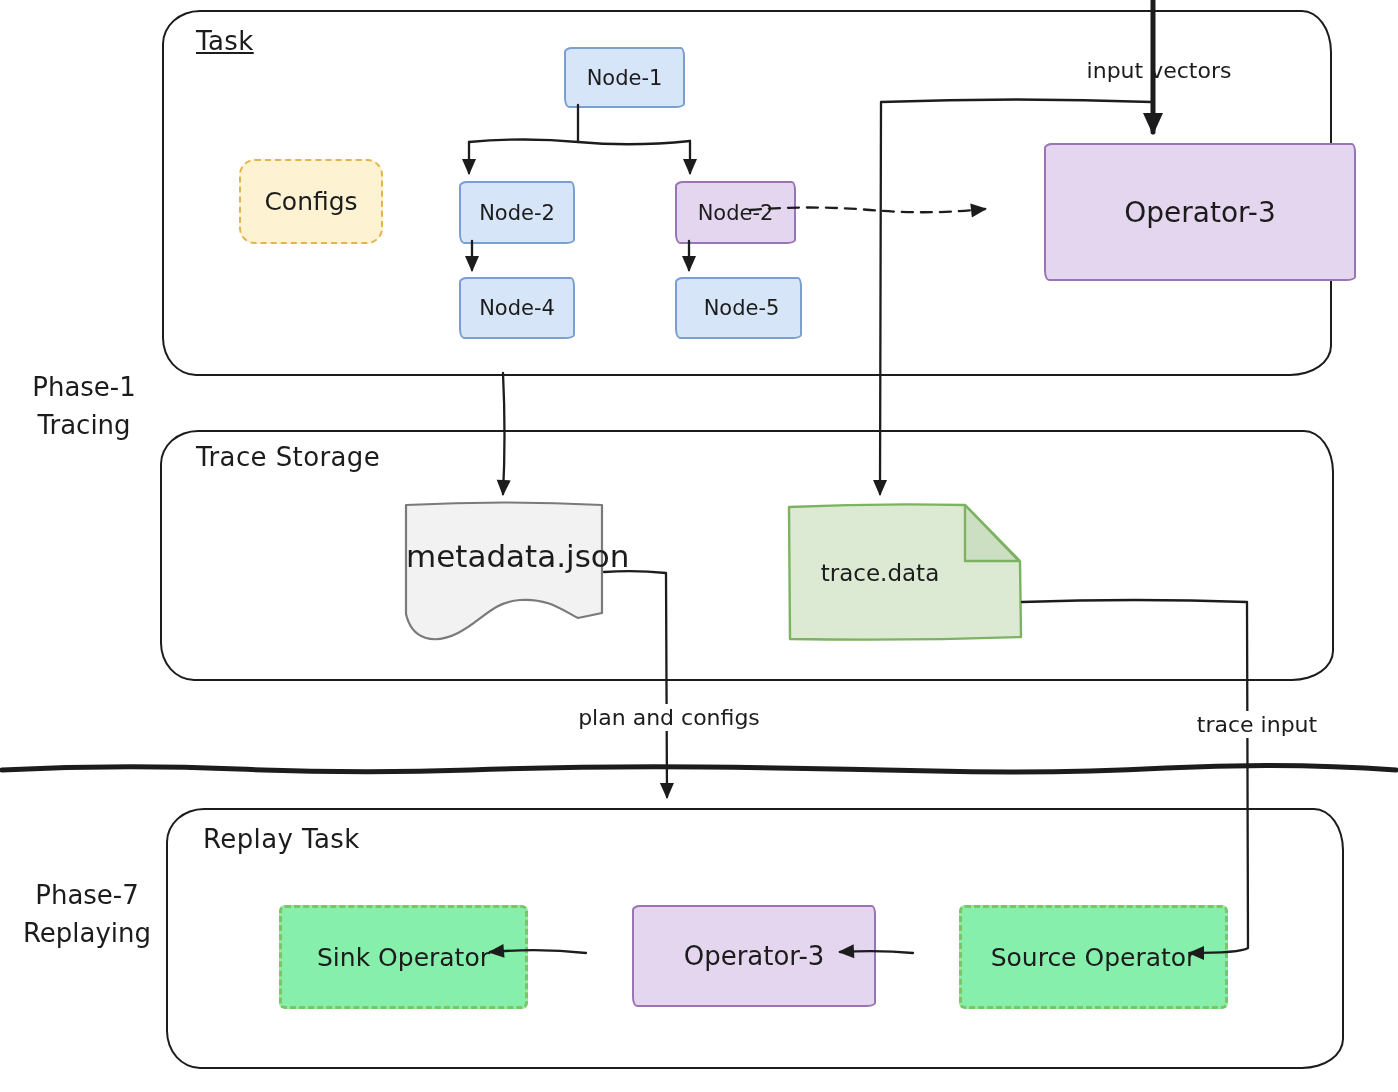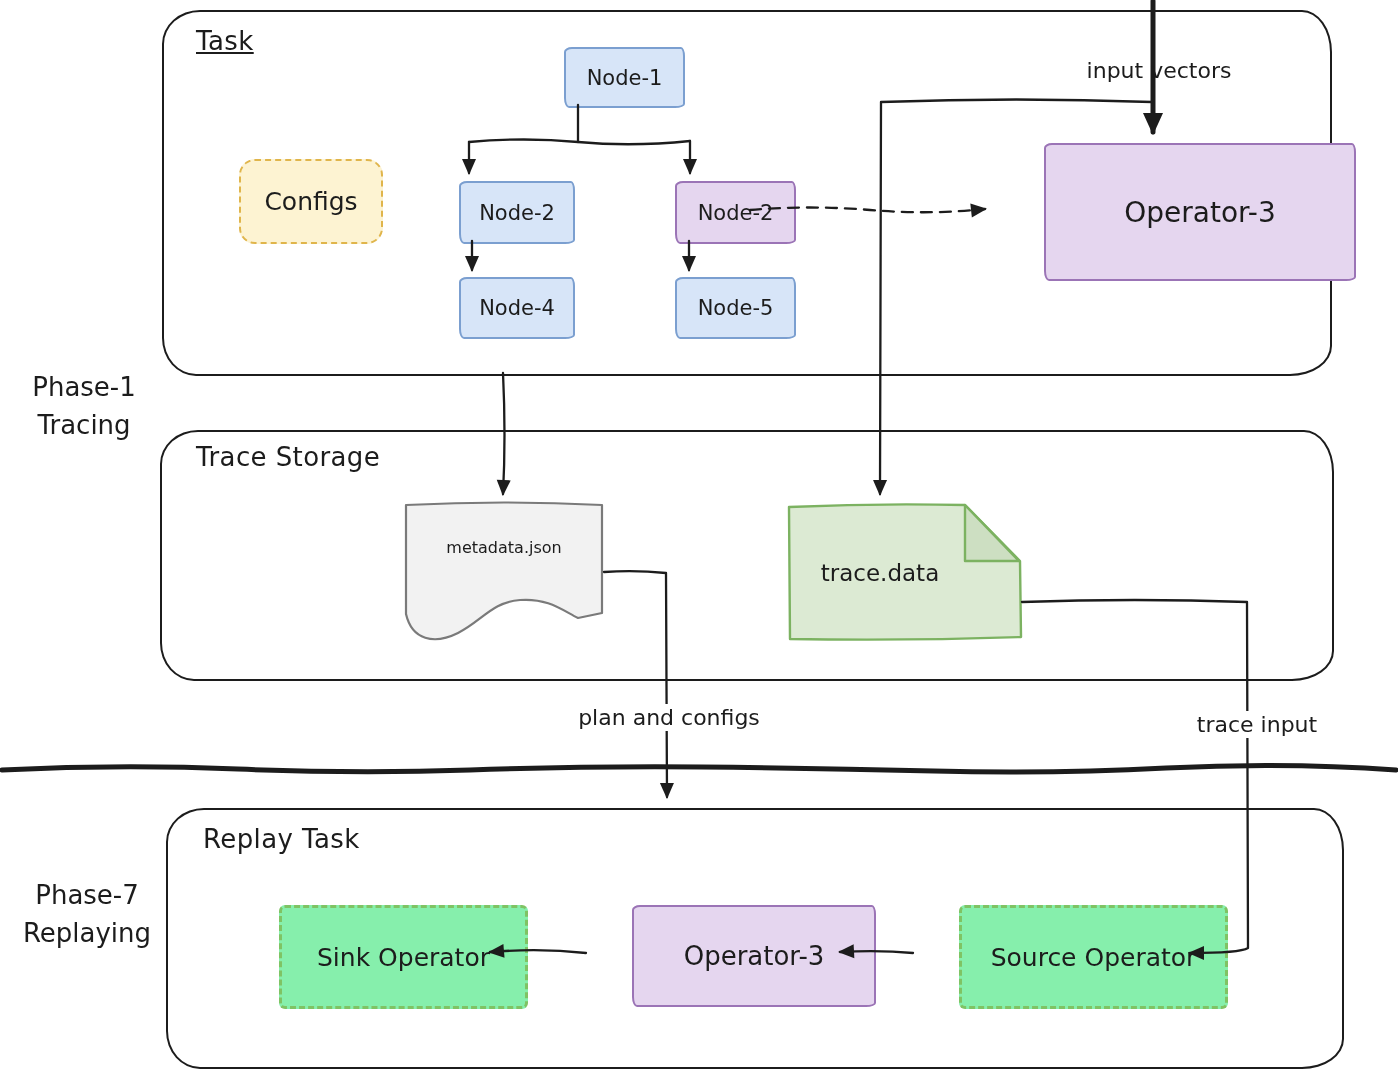--- a/index.html
+++ b/index.html
@@ -43,41 +43,41 @@
     border-radius:16px;font-size:25px;
   }
   .box.gdash{
     background:#86efac;border:3.4px dashed var(--green-dash-border);
     border-radius:6px;font-size:25px;
   }
   #node-1{left:520px;top:47px;width:117px;height:57px;}
   #node-2{left:415px;top:181px;width:112px;height:59px;}
   #node-3{left:631px;top:181px;width:117px;height:59px;}
   #node-4{left:415px;top:277px;width:112px;height:58px;}
-  #node-5{left:631px;top:277px;width:117px;height:58px;}
+  #node-5{left:631px;top:277px;width:117px;height:58px;padding-left:6px;}
   #configs-box{left:195px;top:159px;width:140px;height:81px;}
   #operator3-trace{left:1000px;top:143px;width:308px;height:134px;font-size:28px;}
   #sink-operator{left:235px;top:905px;width:243px;height:98px;}
   #operator3-replay{left:588px;top:905px;width:240px;height:98px;font-size:26px;}
   #source-operator{left:915px;top:905px;width:263px;height:98px;}
 
   
   #connector-layer{position:absolute;left:0;top:0;width:1398px;height:1092px;pointer-events:none;}
   .edge{fill:none;stroke:var(--ink);stroke-width:2.3;stroke-linecap:round;stroke-linejoin:round;}
   .edge--dashed{stroke-dasharray:11 8;}
   .edge--thick{stroke-width:5;}
   .divider{fill:none;stroke:var(--ink);stroke-width:5;stroke-linecap:round;}
   .doc-shape{fill:var(--gray-fill);stroke:var(--gray-border);stroke-width:2.2;stroke-linejoin:round;}
   .note-shape{fill:var(--green-fill);stroke:var(--green-border);stroke-width:2.4;stroke-linejoin:round;}
   .note-fold{fill:var(--green-fold-fill);stroke:var(--green-border);stroke-width:2.4;stroke-linejoin:round;}
   #connector-layer marker path{fill:var(--ink);stroke:none;}
 
   
   .file-label{position:absolute;text-align:center;}
-  #metadata-label{left:406px;top:538px;width:196px;font-size:16px;}
+  #metadata-label{left:406px;top:538px;width:196px;font-size:31px;}
   #tracedata-label{left:790px;top:560px;width:180px;font-size:23px;}
   .elabel{position:absolute;font-size:22px;text-align:center;}
   .elabel.masked{background:#ffffff;padding:1px 2px;}
   #label-input-vectors{left:1053px;top:58px;width:212px;}
   #label-plan-configs{left:567px;top:704px;width:200px;}
   #label-trace-input{left:1157px;top:711px;width:196px;}
 </style>
 </head>
 <body>
 

